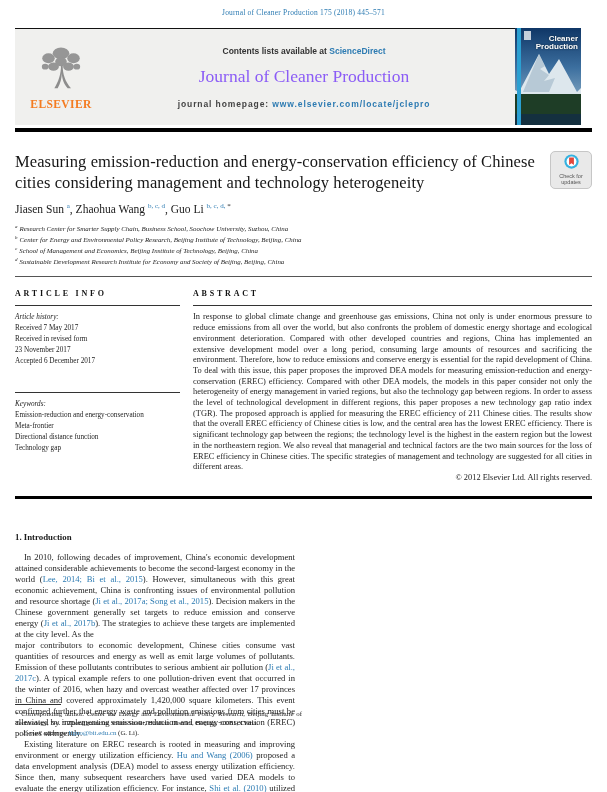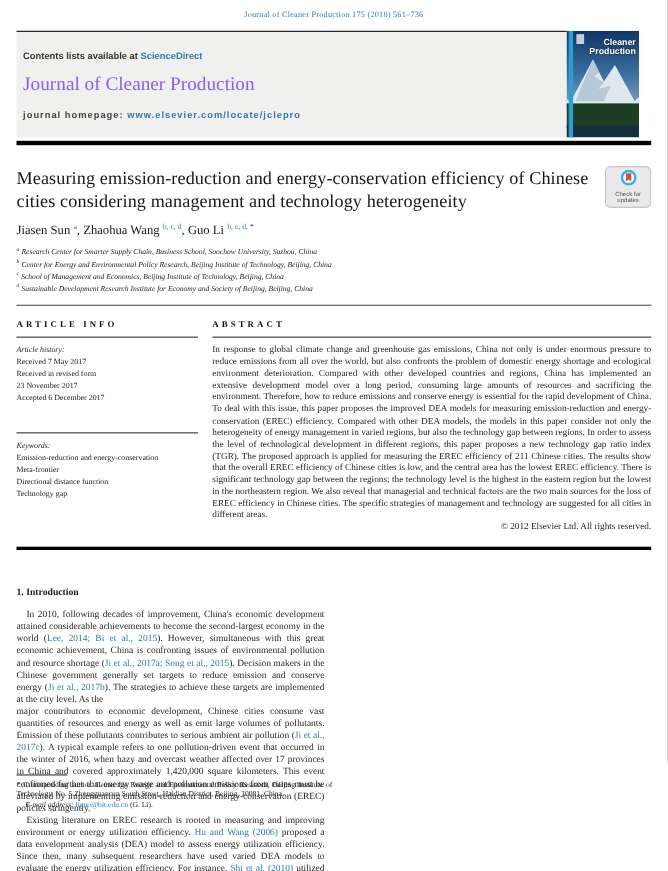--- a/index.html
+++ b/index.html
@@ -17,21 +17,21 @@
   .top-ref { margin-top:8px; text-align:center; font-size:7.5px; color:var(--accent); letter-spacing:0.2px; }
 
   
   .header-row { display:flex; margin-top:11px; }
   .header-box {
     width:500px; height:97px; background:#f0f0ee; border-top:1.5px solid #111;
     display:flex; align-items:center; padding:4px 8px 4px 6px;
   }
   .elsevier { width:80px; text-align:center; flex:0 0 auto; }
   .elsevier-word { font-size:11.5px; font-weight:bold; color:#f47b20; letter-spacing:0.4px; margin-top:-2px; }
-  .header-center { flex:1; text-align:left; font-family:"Liberation Sans",sans-serif; }
+  .header-center { flex:1; text-align:center; font-family:"Liberation Sans",sans-serif; }
   .contents-line { font-size:8.5px; color:#333; font-weight:bold; }
   .journal-title { font-family:"Liberation Serif",serif; font-size:17.5px; color:#8b5cf6; margin:10px 0 12px; }
   .homepage-line { font-size:8.5px; color:#444; font-weight:bold; letter-spacing:0.9px; }
   .cover { position:relative; width:66px; height:97px; flex:0 0 auto; }
   .cover-title {
     position:absolute; top:7px; right:3px; width:46px; text-align:right;
     color:#fff; font-family:"Liberation Sans",sans-serif; font-weight:bold;
     font-size:8px; line-height:1.05; text-shadow:0 0 2px #123;
   }
   .cover-mark { position:absolute; top:3px; left:9px; width:7px; height:9px; background:rgba(255,255,255,0.75); }
@@ -82,24 +82,40 @@
   .footnote .fn2 { text-indent:8px; }
   .footer-block { position:absolute; left:15px; top:751px; }
   .footer-block div { font-size:7.3px; line-height:10px; }
   .doi-line { color:var(--accent); }
 </style>
 </head>
 <body>
 
 <div class="page">
 
-  <div class="top-ref">Journal of Cleaner Production 175 (2018) 561–736</div>
+  <div class="top-ref">Journal of Cleaner Production 175 (2018) 445–571</div>
 
   <div class="header-row">
     <div class="header-box">
+      <div class="elsevier">
+        <svg viewBox="0 0 60 62" width="50" height="52">
+          <g fill="#8d8d8d" opacity="0.9">
+            <ellipse cx="30" cy="11" rx="10" ry="7"></ellipse>
+            <ellipse cx="15" cy="17" rx="7.5" ry="6"></ellipse>
+            <ellipse cx="45" cy="17" rx="7.5" ry="6"></ellipse>
+            <ellipse cx="21" cy="27" rx="6.5" ry="5"></ellipse>
+            <ellipse cx="39" cy="27" rx="6.5" ry="5"></ellipse>
+            <ellipse cx="30" cy="21" rx="7" ry="5.5"></ellipse>
+            <ellipse cx="11" cy="27" rx="4" ry="3.4"></ellipse>
+            <ellipse cx="49" cy="27" rx="4" ry="3.4"></ellipse>
+          </g>
+          <path d="M30 26 C30 36 27 45 22 53 L26 53 C29.4 47 30.8 41 31 35 C31.2 41 33 48 38 53 L42 53 C35 45 32 36 32 26 Z" fill="#8d8d8d"></path>
+        </svg>
+        <div class="elsevier-word">ELSEVIER</div>
+      </div>
       <div class="header-center">
         <div class="contents-line"><span>Contents lists available at </span><span class="lnk">ScienceDirect</span></div>
         <div class="journal-title">Journal of Cleaner Production</div>
         <div class="homepage-line"><span>journal homepage: </span><span class="lnk">www.elsevier.com/locate/jclepro</span></div>
       </div>
     </div>
     <div class="cover">
       <svg width="66" height="97" viewBox="0 0 66 97">
         <defs>
           <linearGradient id="sky" x1="0" y1="0" x2="0" y2="1">

